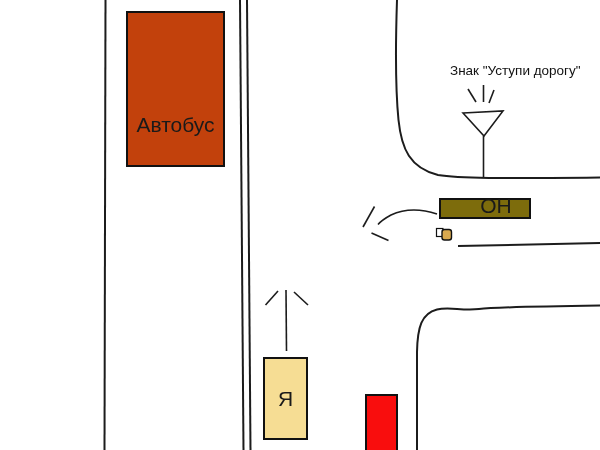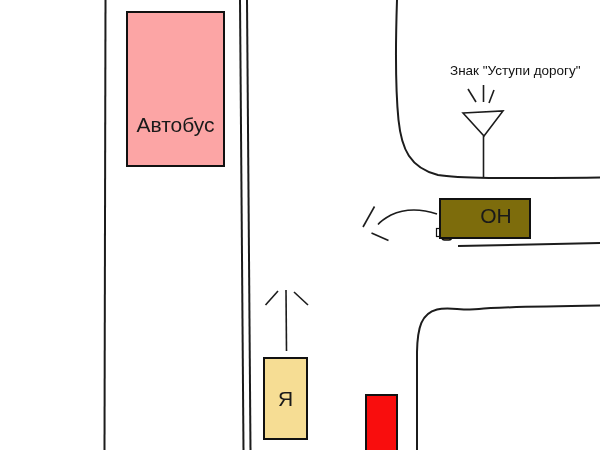--- a/index.html
+++ b/index.html
@@ -33,21 +33,21 @@
   }
   #bus-box {
     left: 126px; top: 11px;
     width: 99px; height: 156px;
     align-items: flex-end;
     padding-bottom: 28px;
     font-size: 21px;
   }
   #him-box {
     left: 439px; top: 198px;
-    width: 92px; height: 41px;
+    width: 92px; height: 21px;
     padding-left: 22px;
     padding-bottom: 6px;
     font-size: 21px;
   }
   #me-box {
     left: 263px; top: 357px;
     width: 45px; height: 83px;
     font-size: 21px;
   }
   #red-box {
@@ -101,21 +101,21 @@
     </g>
 
     <g>
       <rect x="436.5" y="228.5" width="6.5" height="8" stroke="#111111" stroke-width="1.2" fill="#FFFFFF"></rect>
       <rect x="442" y="229.5" width="9.5" height="10.5" rx="2.5" stroke="#111111" stroke-width="1.4" fill="#D9A94F"></rect>
     </g>
   </svg>
 
   <div id="sign-label">Знак "Уступи дорогу"</div>
 
-  <div id="bus-box" class="vehicle" style="background-color: #fca5a5;">
+  <div id="bus-box" class="vehicle" style="background-color: #c2410c;">
     <span>Автобус</span>
   </div>
 
   <div id="him-box" class="vehicle" style="background-color: rgb(125, 108, 12);">
     <span>ОН</span>
   </div>
 
   <div id="me-box" class="vehicle" style="background-color: rgb(246, 221, 148);">
     <span>Я</span>
   </div>

